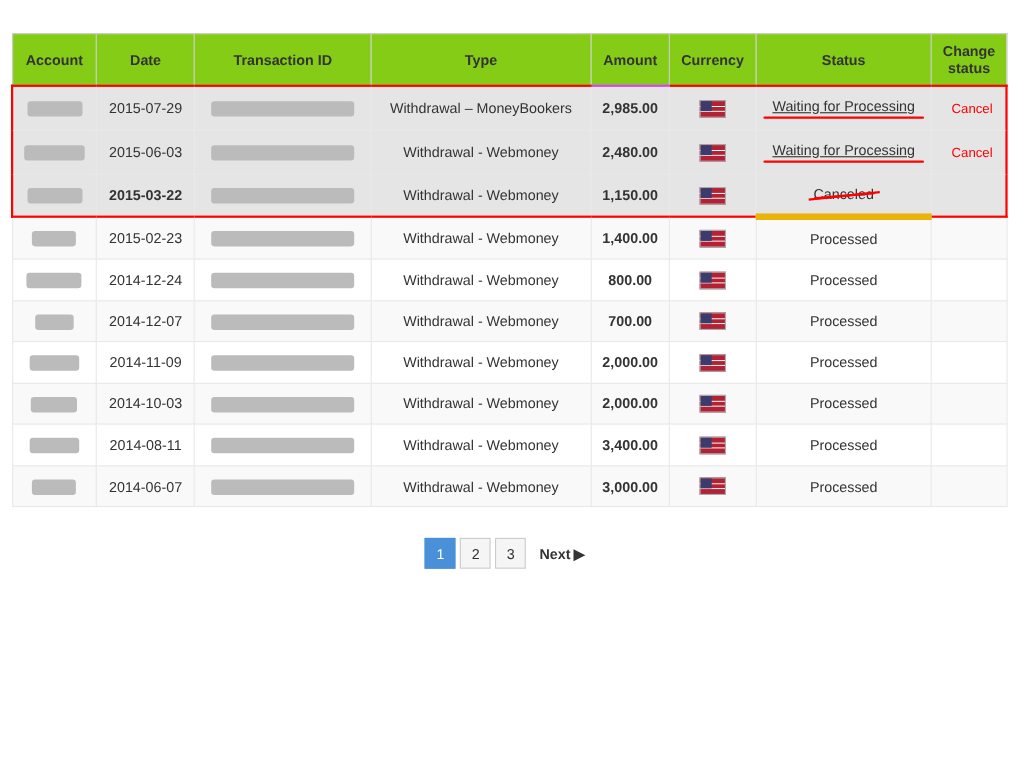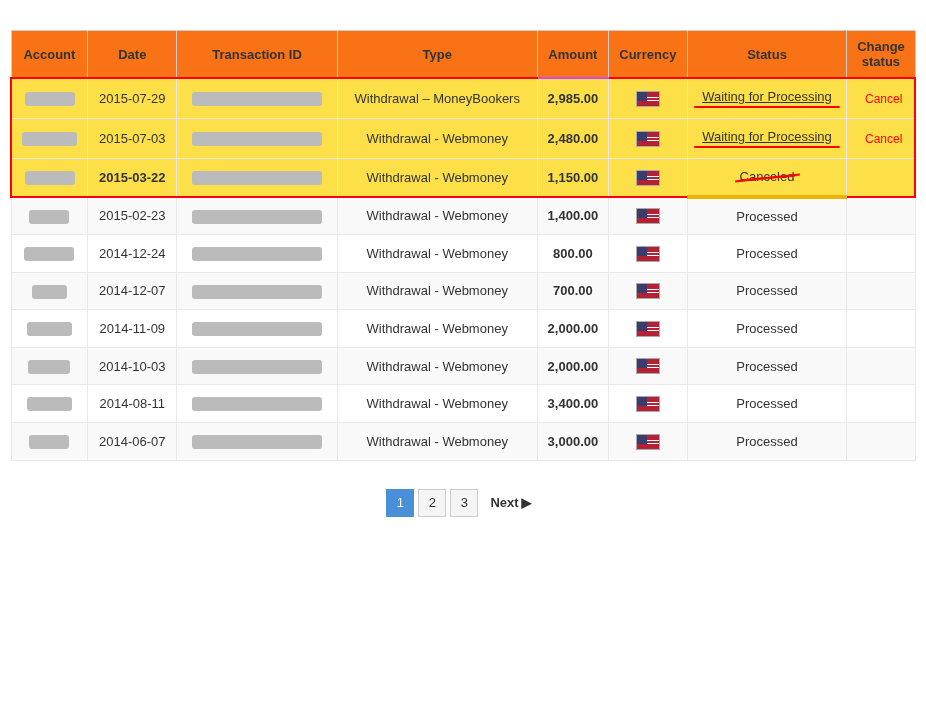--- a/index.html
+++ b/index.html
@@ -31,21 +31,21 @@
     .table-wrapper {
       padding: 0 10px;
     }
 
     table {
       width: 100%;
       border-collapse: collapse;
     }
 
     thead tr {
-      background: #f97316;
+      background: #84cc16;
       border-radius: 22px;
     }
 
     thead th {
       padding: 8px 6px;
       text-align: center;
       font-weight: bold;
       font-size: 13px;
       border: 1px solid #ccc;
       white-space: nowrap;
@@ -64,21 +64,21 @@
     }
 
     tbody td {
       padding: 10px 6px;
       text-align: center;
       border: 1px solid #e8e8e8;
       font-size: 13px;
     }
 
     tr.highlighted td {
-      background: #fde047;
+      background: #e5e5e5;
     }
 
     .redacted-block {
       display: inline-block;
       background: #bbb;
       border-radius: 3px;
       height: 14px;
       vertical-align: middle;
     }
 
@@ -209,36 +209,36 @@
           <td style="border-top: 2px solid red;">2015-07-29</td>
           <td style="border-top: 2px solid red;"><span class="redacted-block" style="width: 130px;"></span></td>
           <td style="border-top: 2px solid red;">Withdrawal – MoneyBookers</td>
           <td class="amount" style="border-top: 2px solid #d946ef;">2,985.00</td>
           <td style="border-top: 2px solid red;"><span class="flag-icon"></span></td>
           <td style="border-top: 2px solid red;"><span class="red-underline">Waiting for Processing</span></td>
           <td style="border-top: 2px solid red; border-right: 2px solid red;"><span class="cancel-btn">Cancel</span></td>
         </tr>
         <tr class="highlighted">
           <td style="border-left: 2px solid red;"><span class="redacted-block" style="width: 55px;"></span></td>
-          <td>2015-07-03</td>
+          <td>2015-06-03</td>
           <td><span class="redacted-block" style="width: 130px;"></span></td>
           <td>Withdrawal - Webmoney</td>
           <td class="amount">2,480.00</td>
           <td><span class="flag-icon"></span></td>
           <td><span class="red-underline">Waiting for Processing</span></td>
           <td style="border-right: 2px solid red;"><span class="cancel-btn">Cancel</span></td>
         </tr>
         <tr class="highlighted">
           <td style="border-bottom: 2px solid red; border-left: 2px solid red;"><span class="redacted-block" style="width: 50px;"></span></td>
           <td style="border-bottom: 2px solid red; font-weight: bold;">2015-03-22</td>
           <td style="border-bottom: 2px solid red;"><span class="redacted-block" style="width: 130px;"></span></td>
           <td style="border-bottom: 2px solid red;">Withdrawal - Webmoney</td>
           <td class="amount" style="border-bottom: 2px solid red;">1,150.00</td>
           <td style="border-bottom: 2px solid red;"><span class="flag-icon"></span></td>
-          <td style="border-bottom: 4px solid #eab308;"><span class="red-strikethrough" style="position: relative; display: inline-block;">Canceled<span style="position: absolute; top: 50%; left: -5px; right: -5px; height: 2px; background: red; transform: rotate(-6deg);"></span></span></td>
+          <td style="border-bottom: 6px solid #eab308;"><span class="red-strikethrough" style="position: relative; display: inline-block;">Canceled<span style="position: absolute; top: 50%; left: -5px; right: -5px; height: 2px; background: red; transform: rotate(-6deg);"></span></span></td>
           <td style="border-bottom: 2px solid red; border-right: 2px solid red;"></td>
         </tr>
         <tr>
           <td><span class="redacted-block" style="width: 40px;"></span></td>
           <td>2015-02-23</td>
           <td><span class="redacted-block" style="width: 130px;"></span></td>
           <td>Withdrawal - Webmoney</td>
           <td class="amount">1,400.00</td>
           <td><span class="flag-icon"></span></td>
           <td>Processed</td>

